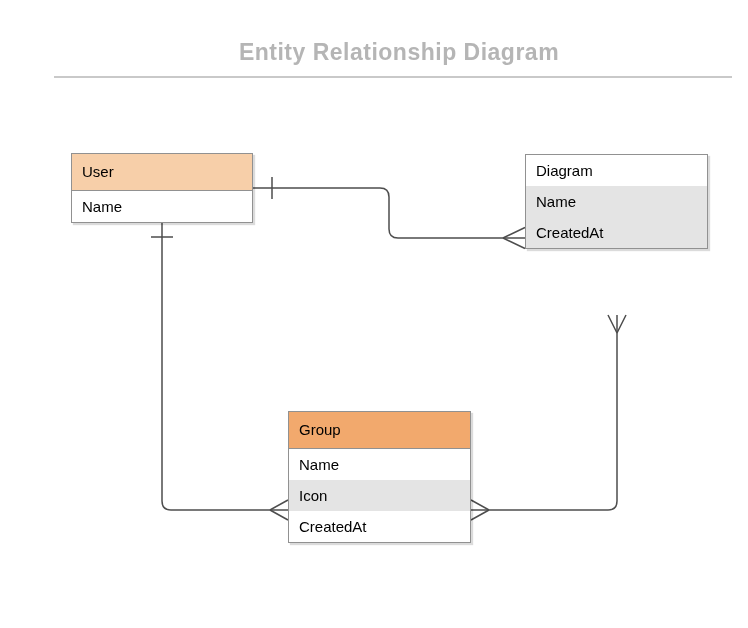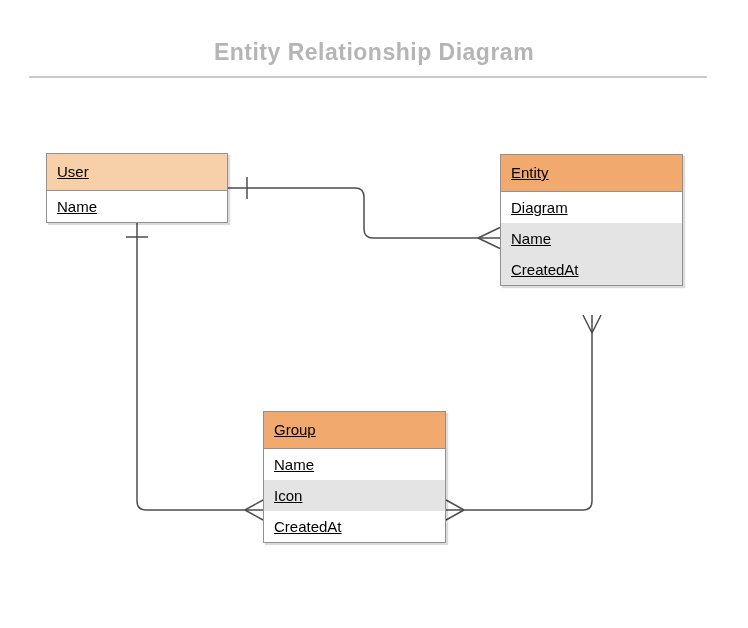--- a/index.html
+++ b/index.html
@@ -11,38 +11,38 @@
     --title-text:#b5b5b5;
     --divider:#c9c9c9;
     --row-text:#000000;
     --background:#ffffff;
   }
   html,body{
     margin:0;padding:0;width:748px;height:628px;overflow:hidden;
     background:var(--background);
     font-family:"Liberation Sans","DejaVu Sans",sans-serif;
   }
-  .canvas{position:relative;width:668px;height:628px;}
+  .canvas{position:relative;width:668px;height:628px;margin-left:25px;}
   .title{
     position:absolute;top:39px;left:0;width:748px;
     text-align:center;font-size:23px;font-weight:bold;
     color:var(--title-text);letter-spacing:.5px;
   }
   .rule{
     position:absolute;left:29px;top:76px;width:678px;height:2px;
     background:var(--divider);
   }
   svg.connectors{position:absolute;left:0;top:0;width:748px;height:628px;}
   svg.connectors path{fill:none;stroke:var(--connector);stroke-width:1.5;}
   .table{
     position:absolute;box-sizing:border-box;
     border:1.5px solid var(--table-border);
     background:#ffffff;
     box-shadow:2px 2px 1px rgba(0,0,0,0.14);
-    font-size:15px;color:var(--row-text);text-decoration:underline;
+    font-size:15px;color:var(--row-text);
   }
   .thead{
     height:35.5px;line-height:36px;padding-left:10px;
     border-bottom:1.5px solid var(--table-border);
   }
   .thead.light{background:var(--header-user);}
   .thead.accent{background:var(--header-accent);}
   .trow{height:31px;line-height:31px;padding-left:10px;background:#ffffff;}
   .trow.alt{background:var(--row-stripe);}
   .t-user{left:46px;top:153px;width:182px;}
@@ -74,21 +74,20 @@
       <path d="M464 510 L446 500 M464 510 L446 520"></path>
     </g>
   </svg>
 
   <div class="table t-user">
     <div class="thead light">User</div>
     <div class="trow">Name</div>
   </div>
 
   <div class="table t-entity">
-    <div class="thead accent">Entity</div>
     <div class="trow">Diagram</div>
     <div class="trow alt">Name</div>
     <div class="trow alt">CreatedAt</div>
   </div>
 
   <div class="table t-group">
     <div class="thead accent">Group</div>
     <div class="trow">Name</div>
     <div class="trow alt">Icon</div>
     <div class="trow">CreatedAt</div>

